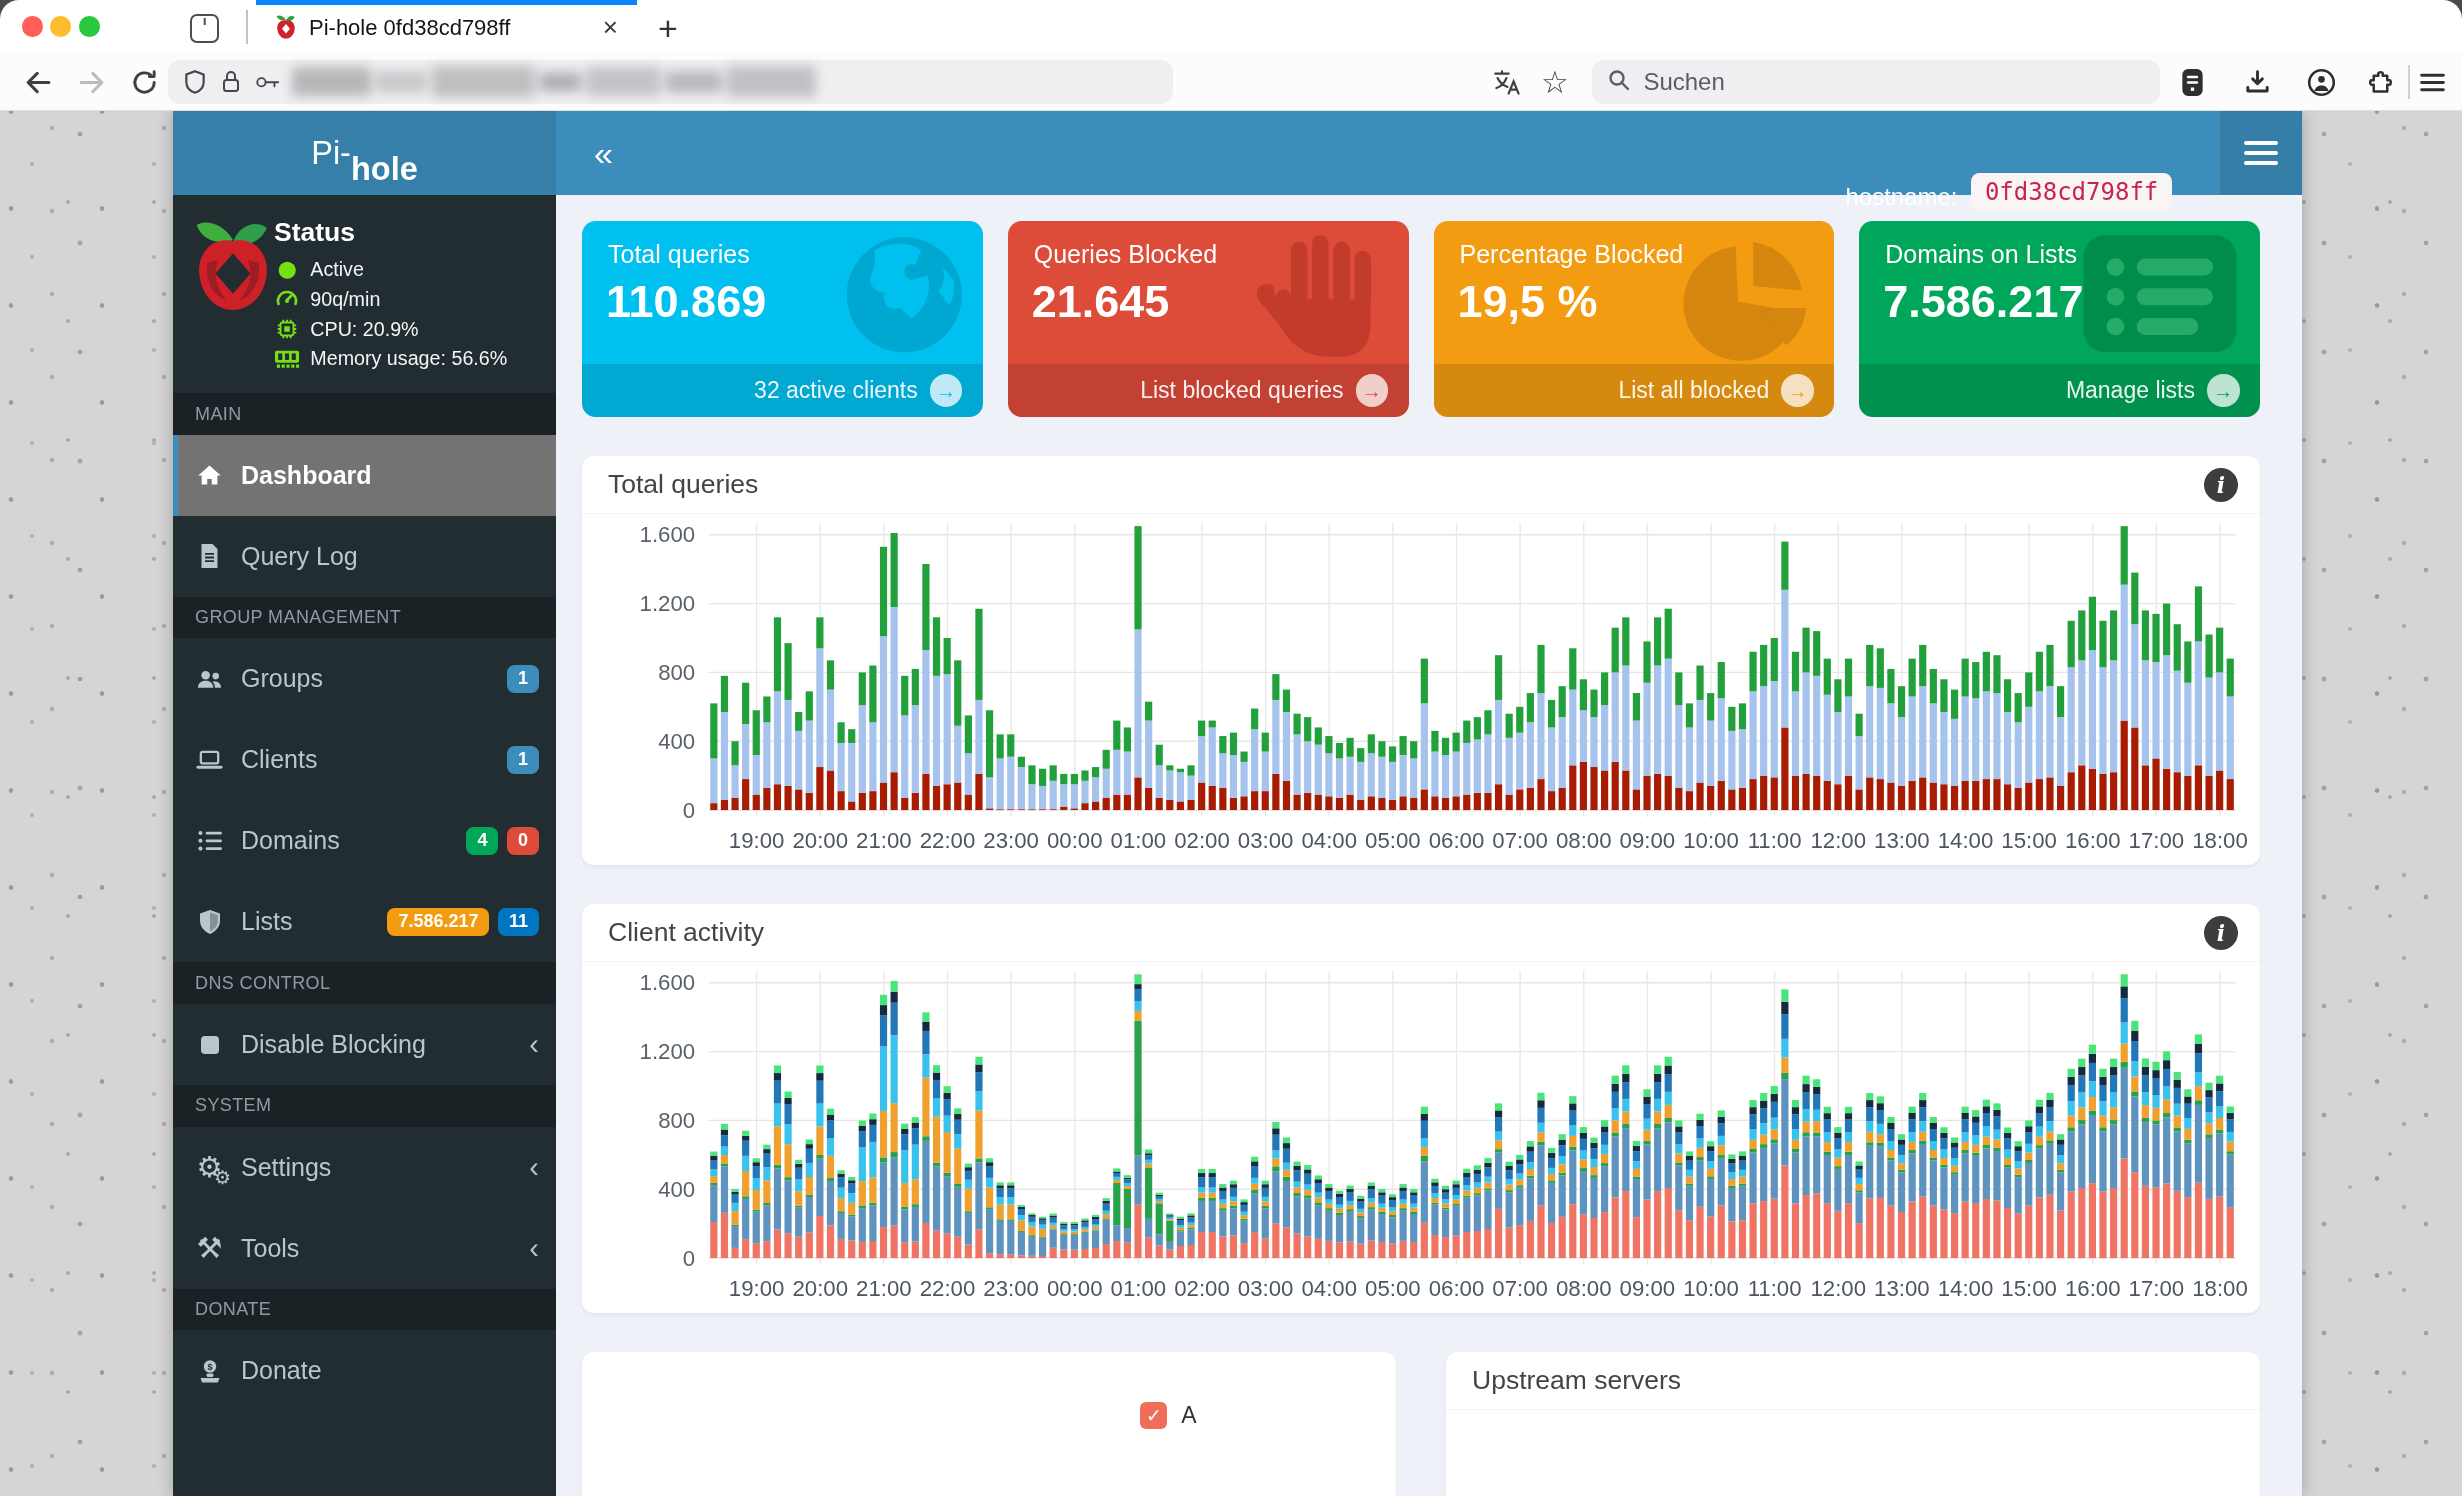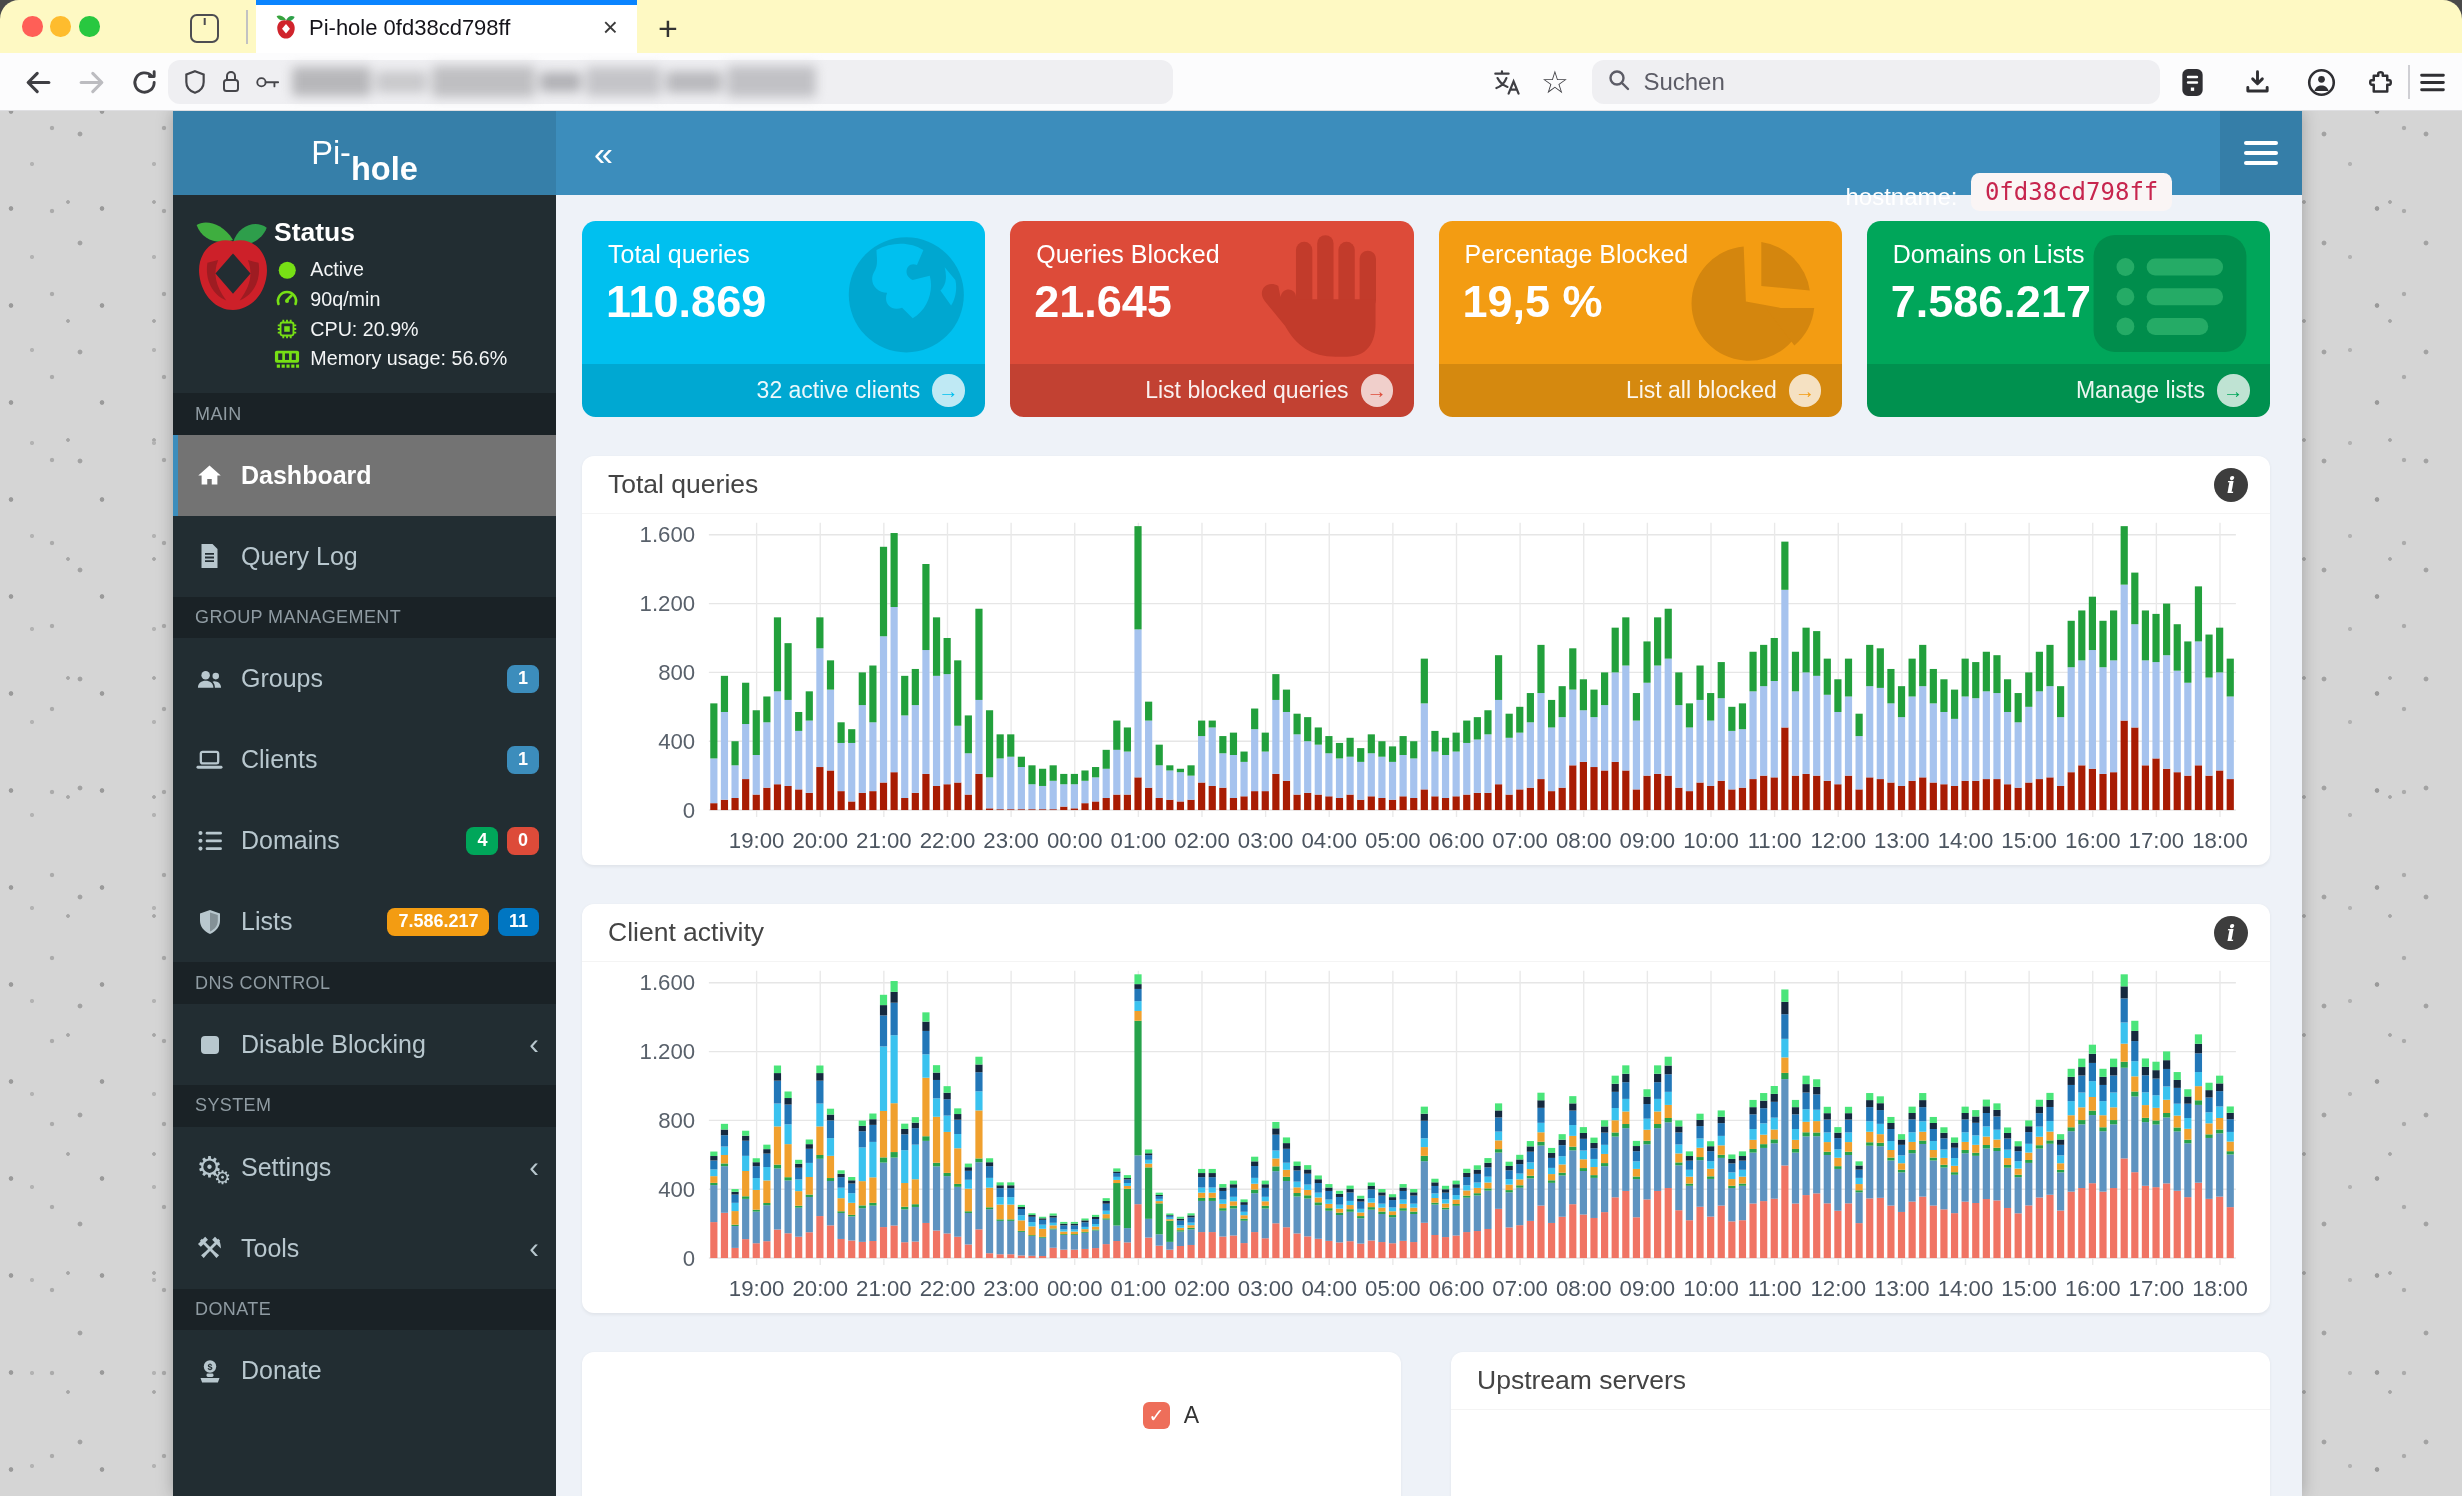--- a/index.html
+++ b/index.html
@@ -13,21 +13,21 @@
       radial-gradient(circle at 80px 25px, #a2a2a2 2px, transparent 2.8px),
       radial-gradient(circle at 32px 71px, #b3b3b3 1.7px, transparent 2.4px),
       radial-gradient(circle at 68px 83px, #a6a6a6 1.5px, transparent 2.2px);
     background-size: 91px 97px, 112px 83px, 102px 109px, 122px 93px, 86px 119px;
     position:relative;
   }
   .corner-bg { position:absolute; top:0; width:39px; height:39px; background:#4a4a4a; z-index:0; }
   .corner-bg.left{ left:0; } .corner-bg.right{ right:0; }
 
   
-  .tabbar { position:absolute; top:0; left:0; right:0; height:65px; background:#fef9c3;
+  .tabbar { position:absolute; top:0; left:0; right:0; height:65px; background:#ffffff;
     border-radius:19px 19px 0 0; z-index:5; }
   .traffic { position:absolute; top:16.2px; width:20.5px; height:20.5px; border-radius:50%; }
   .t-close{ left:22px;  background:#ff5f57; }
   .t-min  { left:50px;  background:#febc2e; }
   .t-max  { left:79px;  background:#28c840; }
   .tab-overview-btn { position:absolute; left:190px; top:13.7px; width:29px; height:29px;
     border:2.6px solid #4d4d52; border-radius:6.8px; }
   .tab-overview-btn::after{ content:""; position:absolute; left:50%; top:2.6px; width:2.6px; height:6.8px;
     background:#4d4d52; transform:translateX(-50%); }
   .tabsep { position:absolute; left:246px; top:10.3px; width:1.7px; height:34px; background:#c2c2c2; }
@@ -86,21 +86,21 @@
     font-size:25px; border-left:5.1px solid transparent; }
   .nav-item.active { background:#737373; border-left-color:#3c8dbc; color:#fff;font-weight:bold; }
   .nav-icon { width:63px; display:flex; justify-content:center; align-items:center; }
   .nav-right { position:absolute; right:17px; display:flex; align-items:center; gap:8.5px; }
   .badge { padding:3.4px 11px; border-radius:7.7px; font-size:18px; font-weight:700; color:#fff; }
   .chev { font-size:29px; color:#b8c7ce; margin-left:6.8px; }
   .gicon { position:relative; font-size:29px; line-height:1; }
   .gicon .g2 { position:absolute; font-size:19px; right:-8.5px; bottom:-5.1px; }
   .uicon { font-size:29px; line-height:1; }
 
-  .content { position:absolute; left:383px; top:84px; right:0; bottom:0; padding:26px 32px 0 26px;border-radius:9px; }
+  .content { position:absolute; left:383px; top:84px; right:0; bottom:0; padding:26px 42px 0 26px;border-radius:9px; }
   .cards { display:grid; grid-template-columns:repeat(4,1fr); gap:25px; }
   .card { position:relative; height:196px; border-radius:13.7px; color:#fff; overflow:hidden; }
   .card-title { position:absolute; left:26px; top:19px; font-size:25px; }
   .card-value { position:absolute; left:24px; top:55px; font-size:45px; font-weight:700; }
   .card-glyph-wrap { position:absolute; right:19px; top:12px; }
   .card-footer { position:absolute; left:0; right:0; bottom:0; height:53px; background:rgba(0,0,0,0.12);
     display:flex; align-items:center; justify-content:flex-end; gap:12px; padding-right:20.5px; }
   .card-footer .cf-text { font-size:23px; color:rgba(255,255,255,0.92); }
   .cf-arrow { width:32.5px; height:32.5px; border-radius:50%; background:rgba(255,255,255,0.75);
     display:flex; align-items:center; justify-content:center; font-size:20.5px; font-weight:700; }

